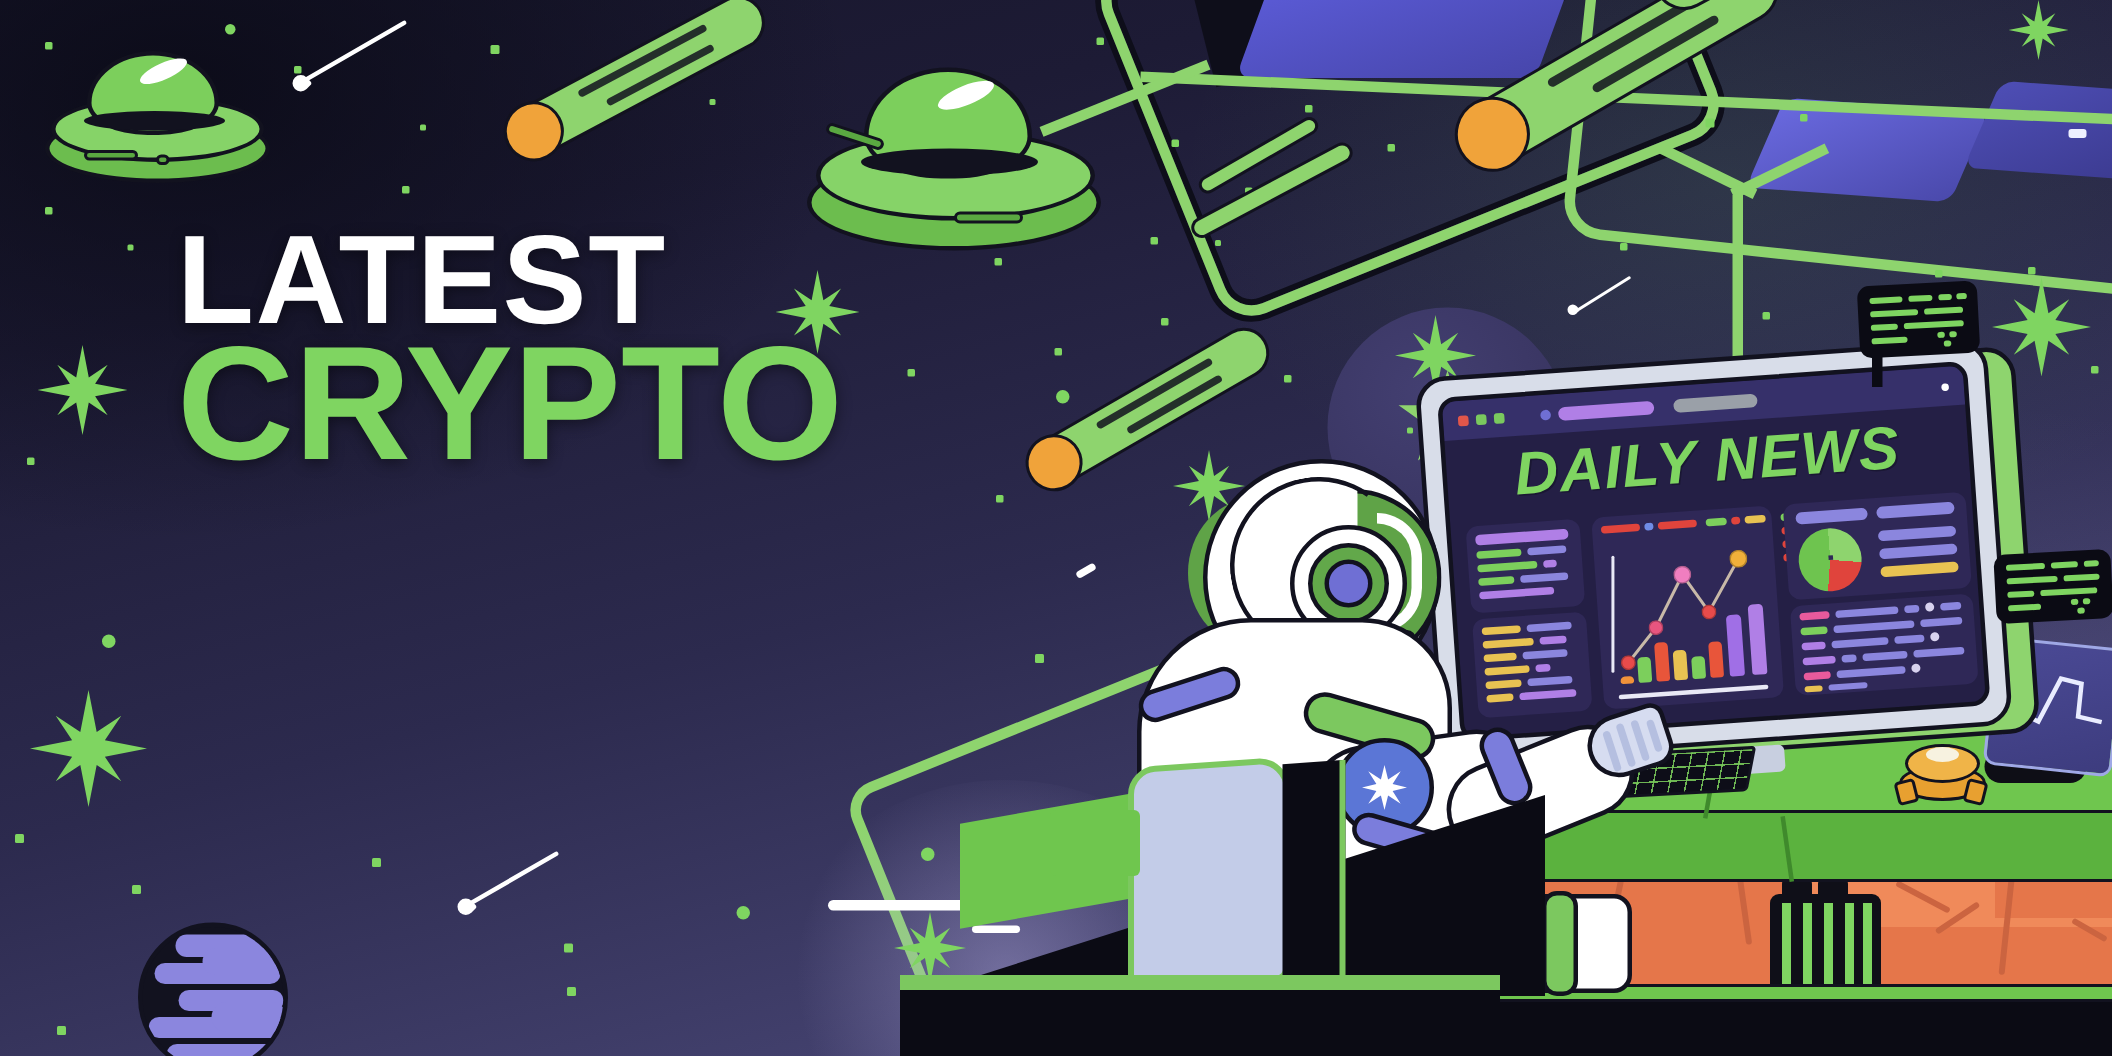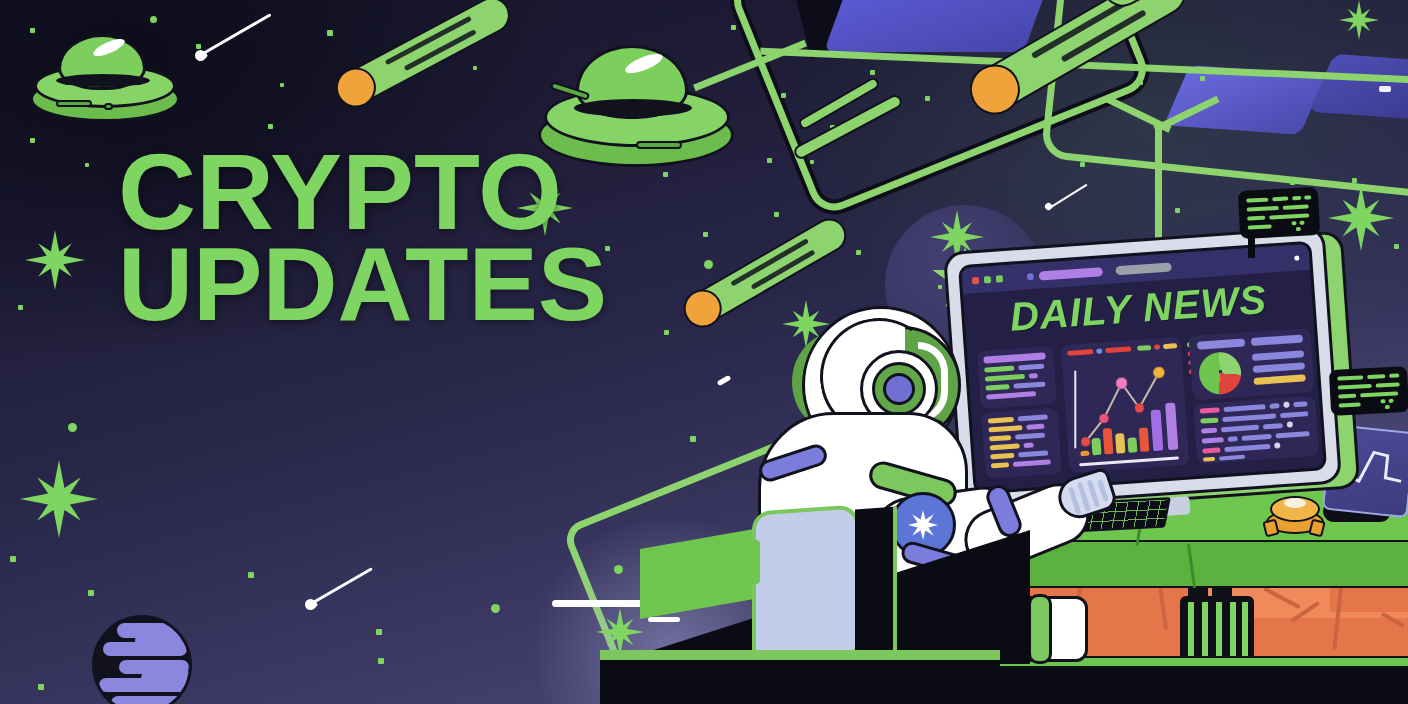--- a/index.html
+++ b/index.html
@@ -451,22 +451,22 @@
     <i style="left:22px;top:5px;width:70px;height:15px;"></i>
     <i style="left:8px;top:24px;width:84px;height:14px;"></i>
     <i style="left:24px;top:42px;width:70px;height:14px;"></i>
     <i style="left:4px;top:60px;width:92px;height:14px;"></i>
     <i style="left:16px;top:78px;width:80px;height:14px;"></i>
     <i style="left:40px;top:14px;width:56px;height:18px;"></i>
     <i style="left:46px;top:50px;width:50px;height:20px;"></i>
   </div>
 
   <div class="headline">
+    <div class="l1">LATEST</div>
     <div class="l2">CRYPTO</div>
-    <div class="l4">UPDATES</div>
   </div>
 
   <div>
     <div class="mars" style="left:1040px;top:560px;width:368px;height:144px;"></div>
     <div class="mars-hill" style="left:1030px;top:540px;width:200px;height:70px;background:#e5764a;"></div>
     <div class="mars-hill" style="left:1190px;top:528px;width:230px;height:90px;background:#f08a5a;"></div>
     <div class="mars-hill" style="left:1330px;top:552px;width:120px;height:60px;background:#e5764a;"></div>
     <div class="mars-line" style="left:1074px;top:586px;width:4px;height:46px;transform:rotate(12deg);"></div>
     <div class="mars-line" style="left:1160px;top:570px;width:4px;height:60px;transform:rotate(-8deg);"></div>
     <div class="mars-line" style="left:1262px;top:596px;width:40px;height:4px;transform:rotate(28deg);"></div>

